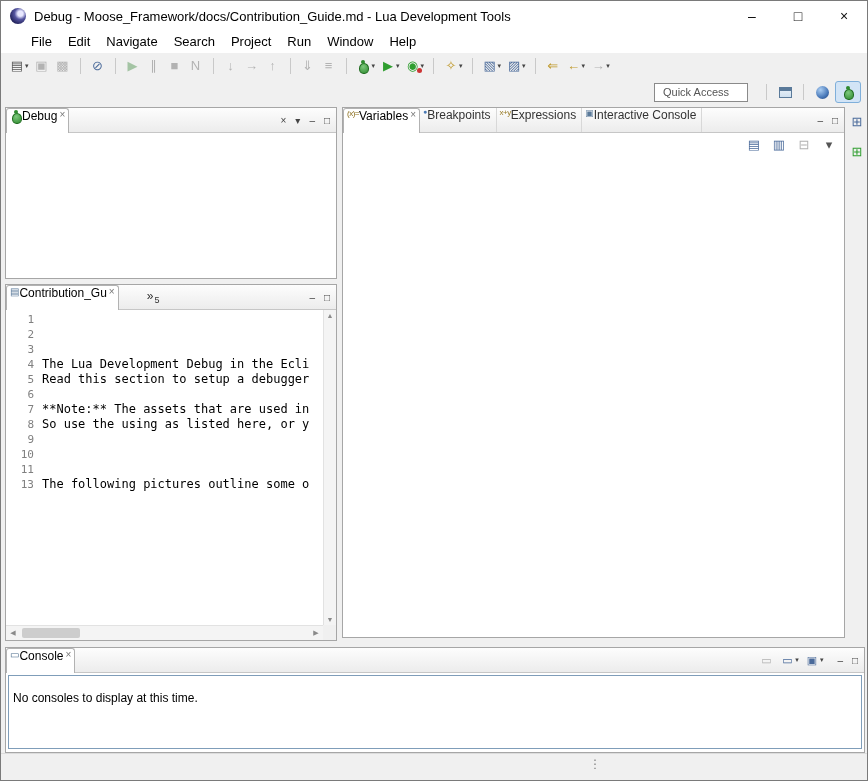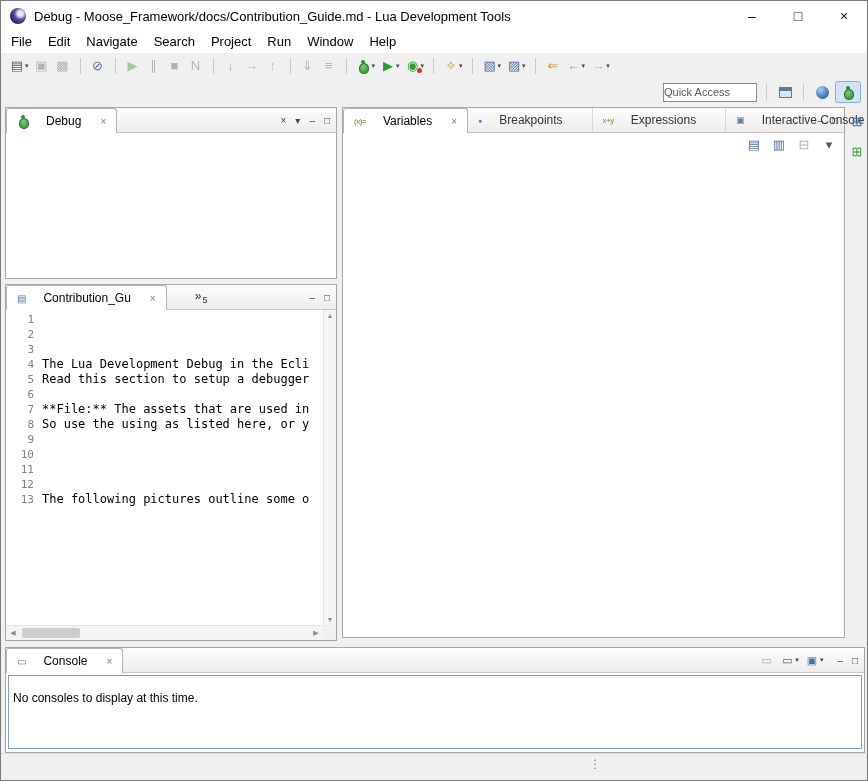--- a/index.html
+++ b/index.html
@@ -9,53 +9,53 @@
 
   
   .titlebar{position:absolute;left:0;top:0;right:0;height:30px;background:#fff;display:flex;align-items:center}
   .app-icon{margin-left:9px;width:16px;height:16px;border-radius:50%;flex:none;
     background:radial-gradient(circle at 65% 35%, #e8e8ff 0 18%, #5555a0 40%, #1a1a50 80%)}
   .title-text{margin-left:8px;font-size:13px;color:#000;white-space:nowrap}
   .win-controls{position:absolute;right:0;top:0;height:30px;display:flex}
   .win-btn{width:46px;height:30px;display:flex;align-items:center;justify-content:center;font-size:14px;color:#111}
 
   
-  .menubar{position:absolute;left:0;top:30px;right:0;height:22px;background:#fff;display:flex;align-items:center;padding-left:2px}
+  .menubar{position:absolute;left:0;top:30px;right:0;height:22px;background:#fff;display:flex;align-items:center;padding-left:22px}
   .menu-item{font-size:13px;color:#000;padding:0 8px;height:22px;line-height:22px;white-space:nowrap}
 
   
   .toolbar{position:absolute;left:0;top:52px;right:0;height:26px;display:flex;align-items:center;padding-left:6px;background:#f0f0f0}
   .tbi{display:inline-flex;align-items:center;height:22px;padding:0 3px;border-radius:2px}
   .gl{position:relative;font-size:13px;line-height:16px;display:inline-block;min-width:14px;text-align:center}
   .gl.sepline{min-width:1px;width:1px;height:16px;background:#c9c9c9;margin:0 3px;padding:0}
   .dd{font-size:7px;color:#444;margin-left:1px}
   .c-drk{color:#555}.c-dis{color:#b2b2b2}.c-grn{color:#2f9e2f}.c-grnd{color:#a4c4a4}
   .c-blu{color:#4a6a9a}.c-gld{color:#c09a2e}
   .ic-ext::after{content:"";position:absolute;right:-2px;bottom:1px;width:5px;height:5px;border-radius:50%;background:#cc3333}
 
   .toolbar2{position:absolute;left:0;top:78px;right:0;height:26px;background:#f0f0f0;display:flex;align-items:center;justify-content:flex-end;padding-right:6px}
-  .qa{width:94px;height:19px;border:1px solid #8a8a8a;background:#fff;font-size:11px;color:#555;padding-left:0;margin-right:4px;font-family:"Liberation Sans",sans-serif}
+  .qa{width:94px;height:19px;border:1px solid #8a8a8a;background:#fff;font-size:11px;color:#555;padding-left:8px;margin-right:13px;font-family:"Liberation Sans",sans-serif}
   .qa::placeholder{color:#555;opacity:1}
   .sep-v{width:1px;height:16px;background:#c9c9c9;margin:0 5px}
   .persp-btn{width:26px;height:22px;display:inline-flex;align-items:center;justify-content:center;border-radius:3px}
   .persp-btn.active{background:#d2e4f6;border:1px solid #7fafda}
   .ic-openpersp{display:inline-block;width:13px;height:11px;border:1px solid #5a7a9a;background:linear-gradient(#eaf1f8,#cfe0ef);position:relative}
   .ic-openpersp::before{content:"";position:absolute;left:0;top:0;right:0;height:3px;background:#5a7a9a}
   .ic-orb{display:inline-block;width:13px;height:13px;border-radius:50%;
     background:radial-gradient(circle at 35% 30%, #aacdf2, #4878b8 60%, #1c3c74)}
   .ic-bug{position:relative;display:inline-block;width:12px;height:14px}
   .ic-bug::before{content:"";position:absolute;left:2px;top:4px;width:8px;height:9px;border:1px solid #1e6a1e;border-radius:50% 50% 45% 45%;
     background:radial-gradient(circle at 40% 30%, #7ec97e, #2f8a2f)}
   .ic-bug::after{content:"";position:absolute;left:4px;top:1px;width:4px;height:4px;background:#2f8a2f;border-radius:50%}
 
   
   .panel{position:absolute;background:#fff;border:1px solid #a6a6a6}
   .tabbar{height:25px;background:linear-gradient(#fdfdfd,#ececec);border-bottom:1px solid #c6c6c6;display:flex;align-items:flex-end;position:relative}
   .tabs{display:flex;height:100%;align-items:flex-end}
-  .tab{display:flex;align-items:center;gap:17px;height:24px;padding:0 10px;font-size:12px;color:#333;border-right:1px solid #d8d8d8;white-space:nowrap}
+  .tab{display:flex;gap:0;height:24px;padding:0 3px;font-size:12px;color:#333;border-right:1px solid #d8d8d8;white-space:nowrap}
   .tab.sel{background:#fff;border:1px solid #b2b2b2;border-bottom:none;border-radius:3px 3px 0 0;margin-bottom:-1px;height:25px;color:#000}
   .tab-close{font-size:10px;color:#777;margin-left:2px}
   .tabicon{display:inline-block}
   .tic-vars{font-size:8px;color:#8a6d1a;letter-spacing:-.5px}
   .tic-bp{font-size:7px;color:#4a7ab5}
   .tic-expr{font-size:8px;color:#9a7d2a;letter-spacing:-.5px}
   .tic-ic{font-size:9px;color:#5a7a9a}
   .tic-md{font-size:10px;color:#5a7a9a}
   .tic-console{font-size:10px;color:#4a6a8a}
   .tab-controls{position:absolute;right:6px;top:0;height:24px;display:flex;align-items:center;gap:9px}
@@ -429,21 +429,21 @@
             <span class="txt">Read this section to setup a debugger</span>
           </div>
 
           <div class="ln">
             <span class="num">6</span>
             <span class="txt"></span>
           </div>
 
           <div class="ln">
             <span class="num">7</span>
-            <span class="txt">**File:** The assets that are used in</span>
+            <span class="txt">**Note:** The assets that are used in</span>
           </div>
 
           <div class="ln">
             <span class="num">8</span>
             <span class="txt">So use the using as listed here, or y</span>
           </div>
 
           <div class="ln">
             <span class="num">9</span>
             <span class="txt"></span>
@@ -451,24 +451,20 @@
 
           <div class="ln">
             <span class="num">10</span>
             <span class="txt"></span>
           </div>
 
           <div class="ln">
             <span class="num">11</span>
           </div>
 
-          <div class="ln">
-            <span class="num">12</span>
-            <span class="txt"></span>
-          </div>
 
           <div class="ln">
             <span class="num">13</span>
             <span class="txt">The following pictures outline some o</span>
           </div>
 
 
         </div>
       <div class="vscroll">
         <span class="scr-arrow">▲</span>

